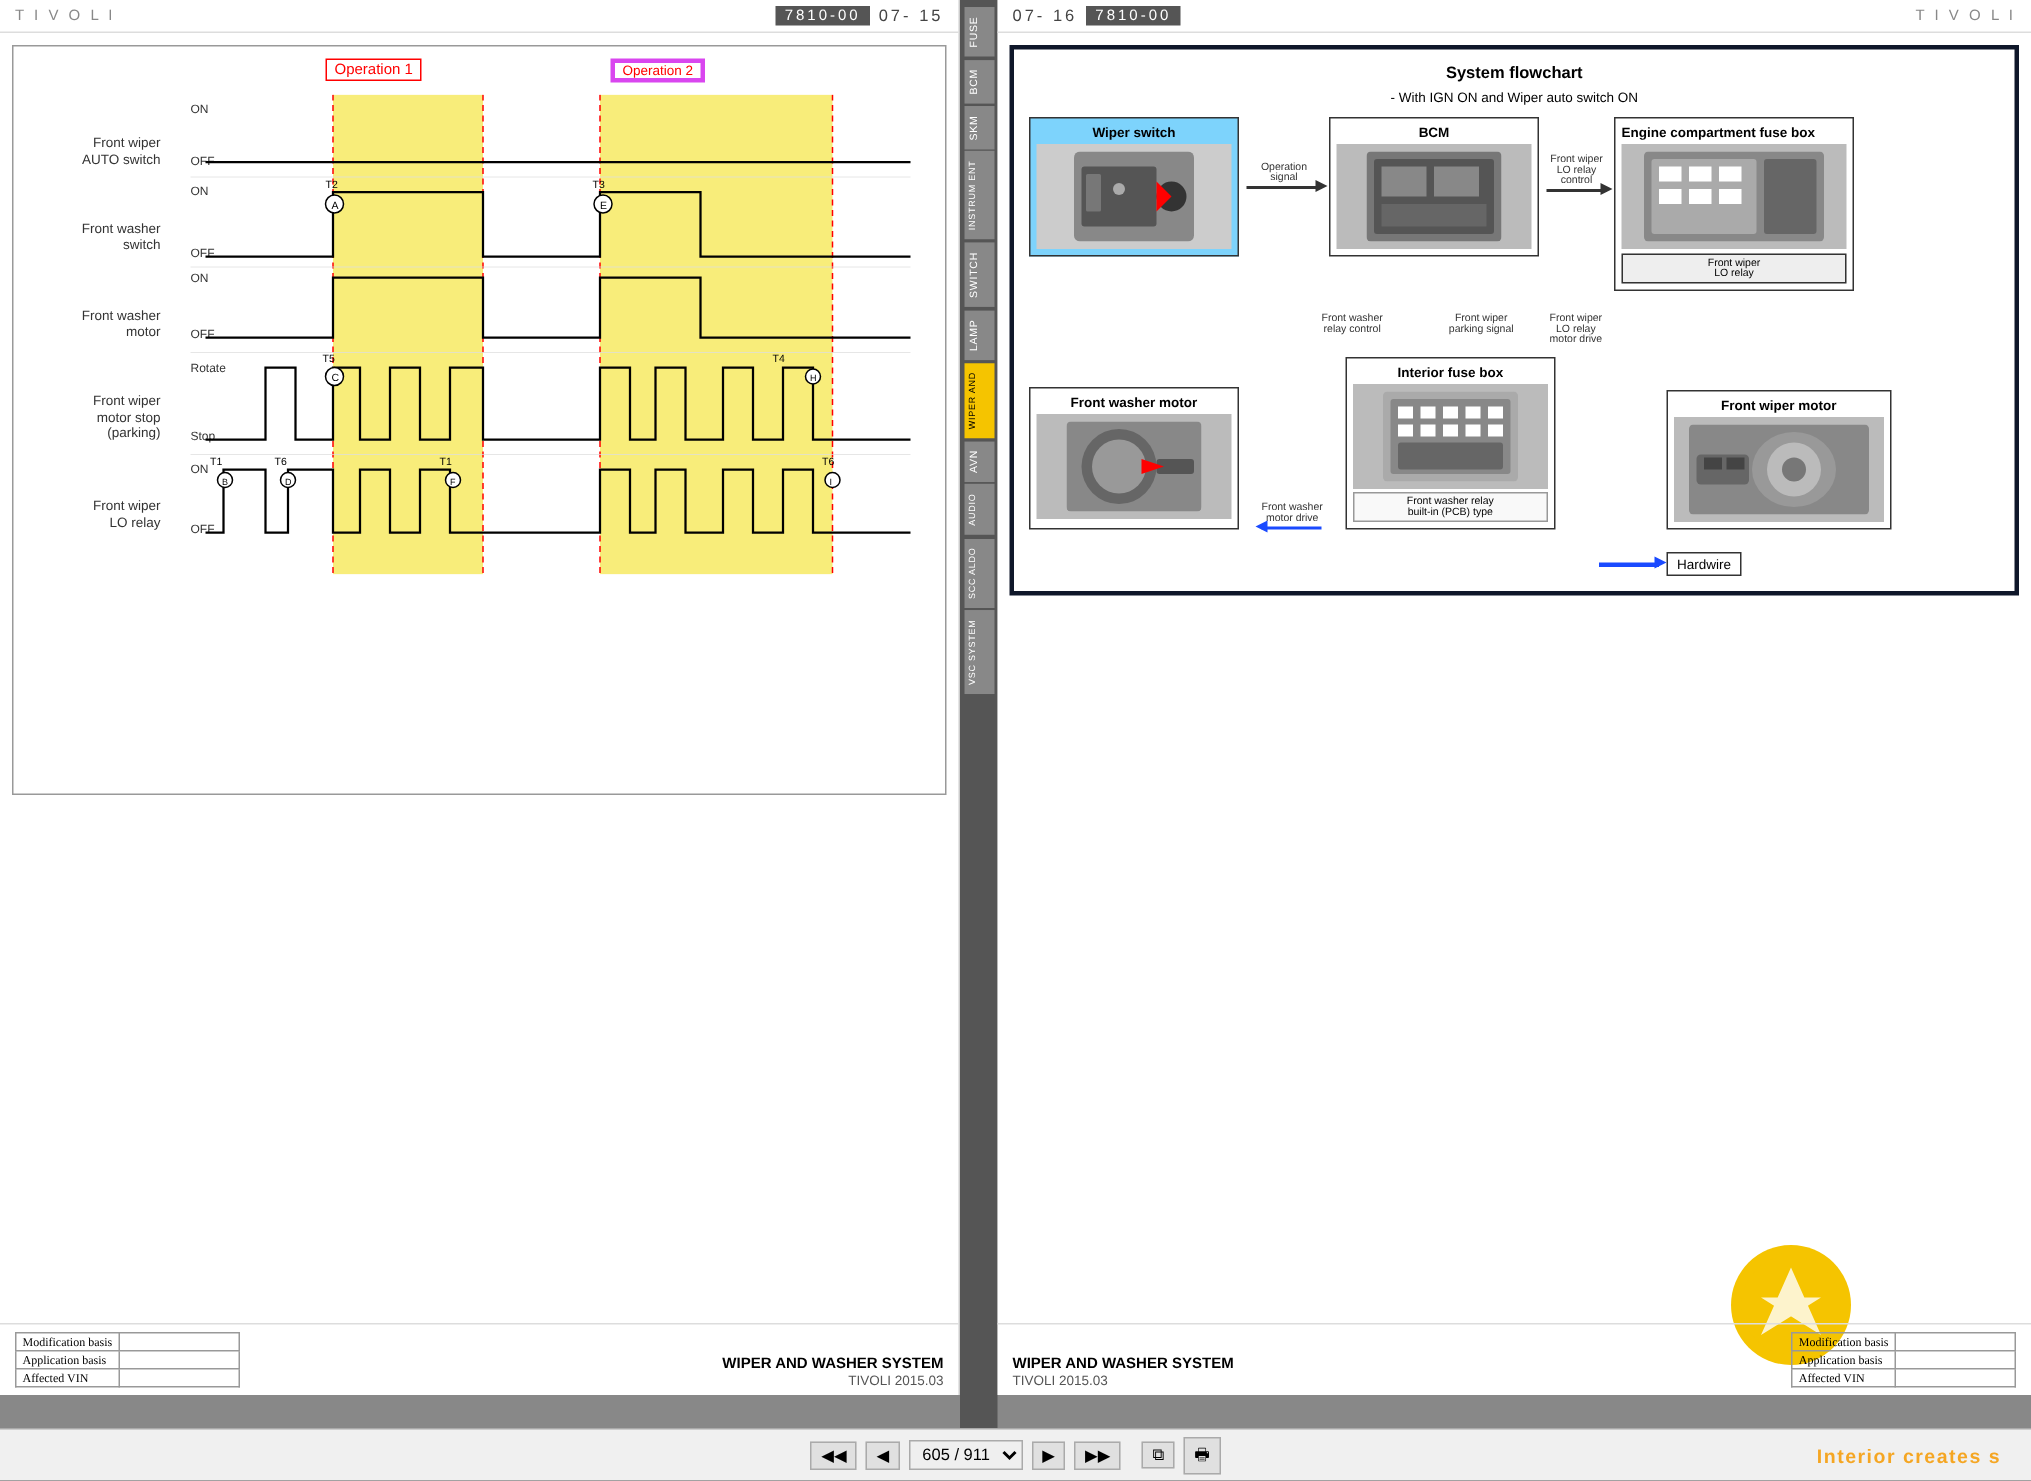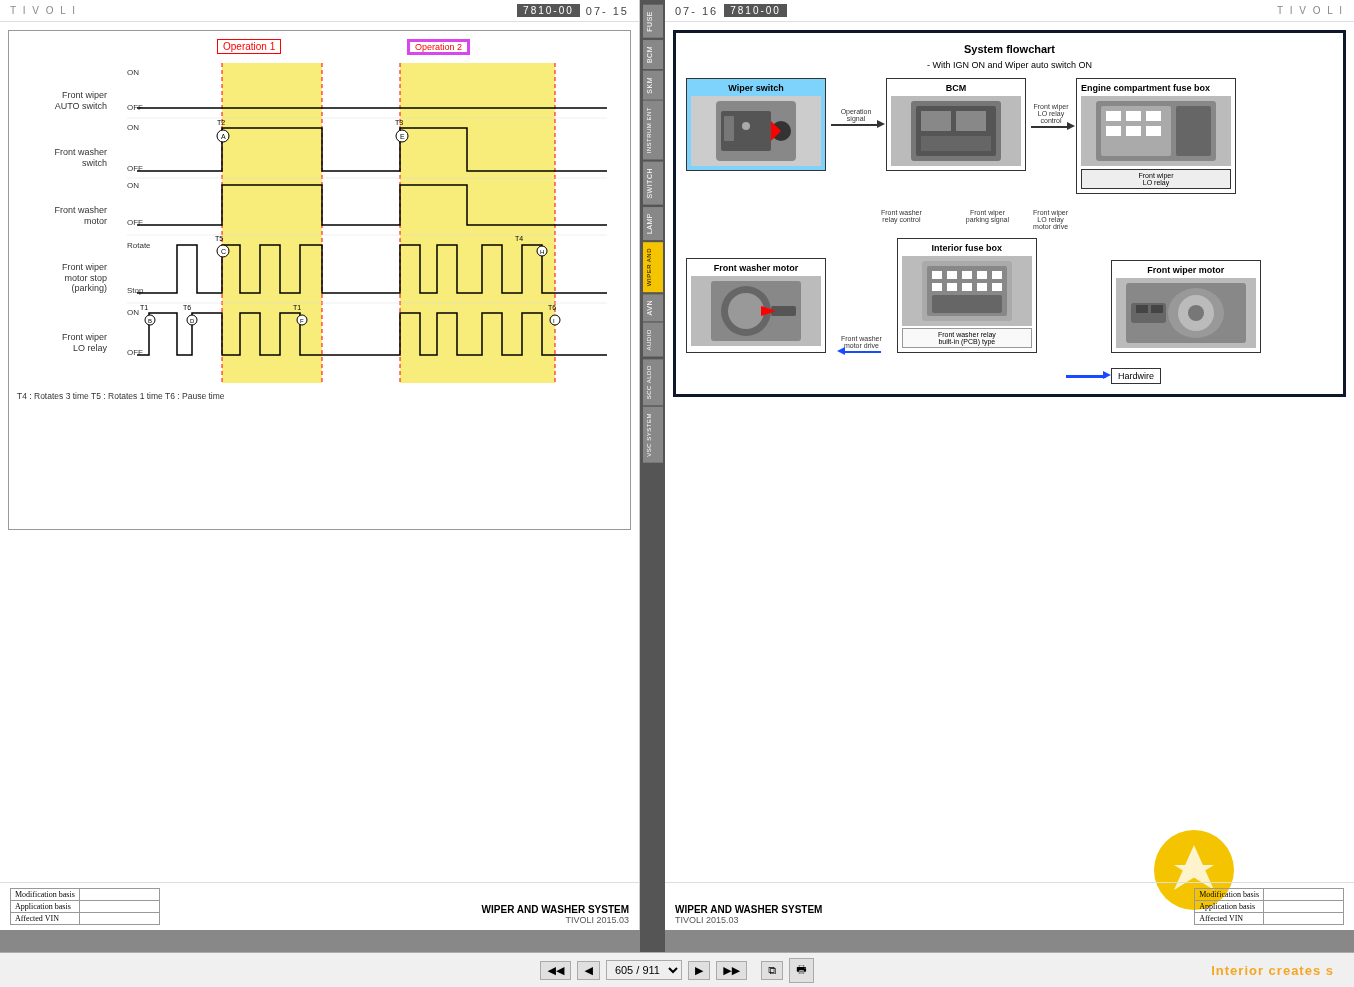--- a/index.html
+++ b/index.html
@@ -264,21 +264,20 @@
             <text x="63" y="260" font-size="6" fill="#000">D</text>
             <circle cx="175" cy="257" r="5" fill="#fff" stroke="#000" stroke-width="1"></circle>
             <text x="173" y="260" font-size="6" fill="#000">F</text>
             <circle cx="428" cy="257" r="5" fill="#fff" stroke="#000" stroke-width="1"></circle>
             <text x="426" y="260" font-size="6" fill="#000">I</text>
           </svg>
         </div>
       </div>
 
       <div style="margin-top:8px;font-size:8.5px;color:#333;">
-        <div>T4 : Rotates 3 time   T5 : Rotates 1 time   T6 : Pause time</div>
       </div>
     </div>
 
     <div style="position:absolute;bottom:0;left:0;right:0;padding:5px 10px;border-top:1px solid #ddd;display:flex;align-items:flex-end;justify-content:space-between;">
       <table class="footer-table">
         <tbody>
             <tr>
               <td>Modification basis</td>
               <td style="width:80px;"></td>
             </tr>

